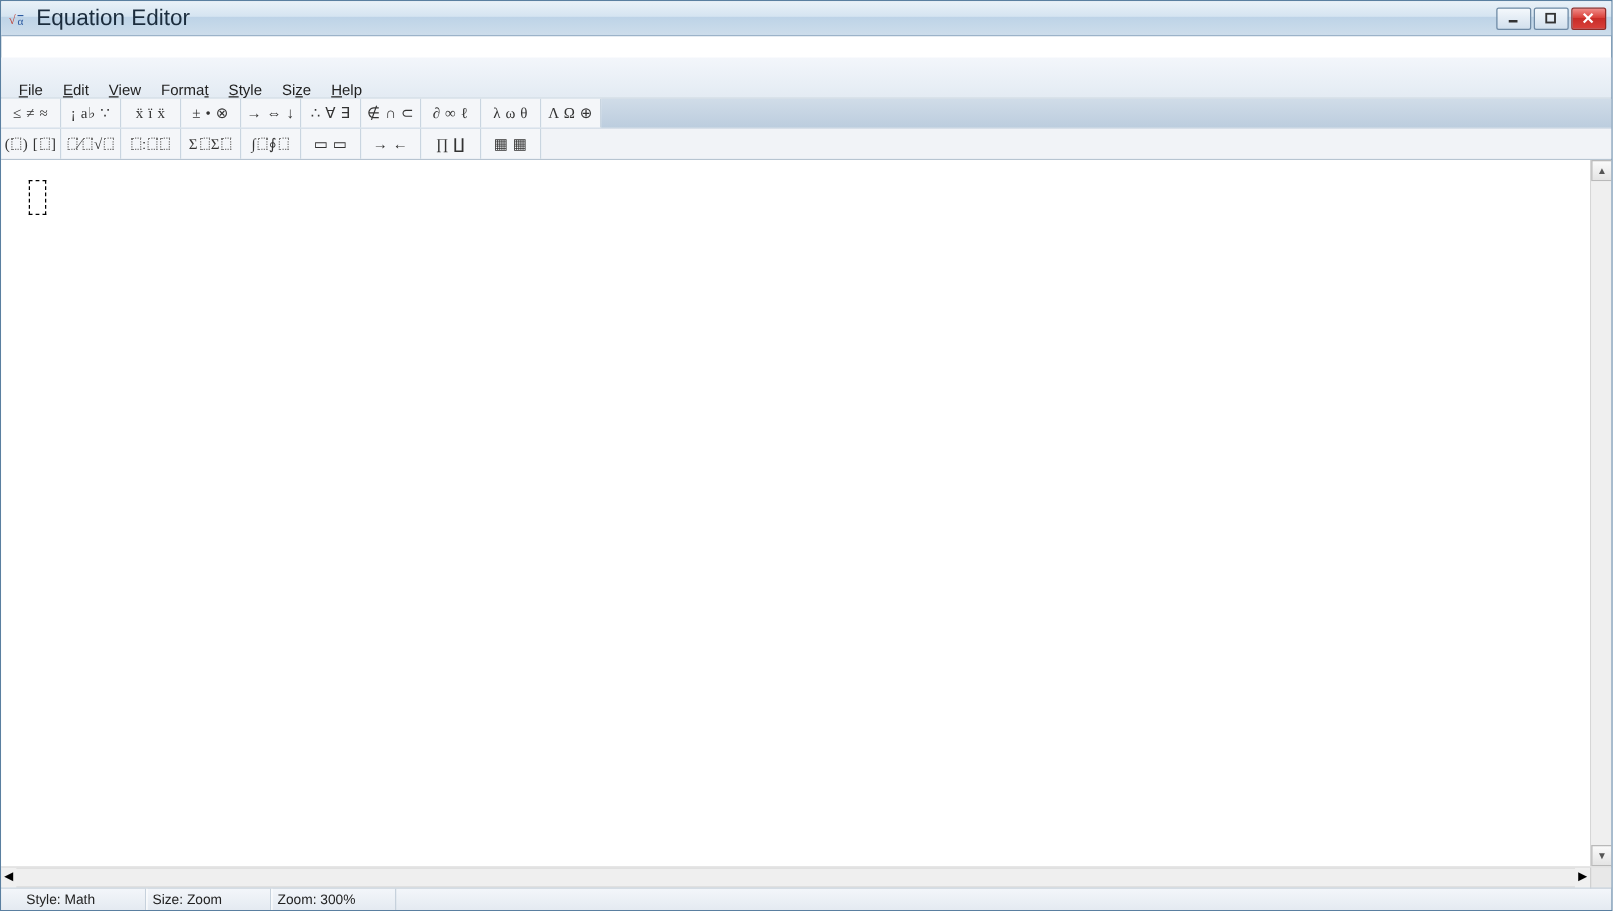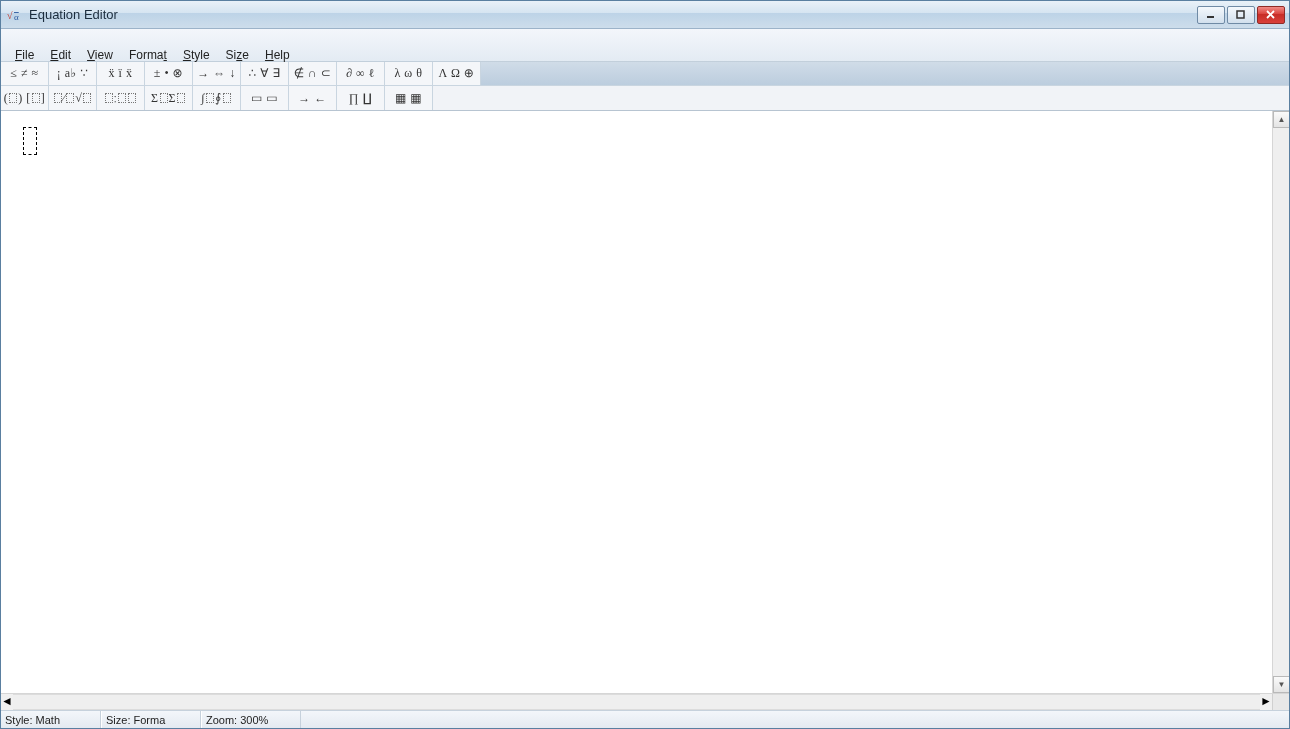--- a/index.html
+++ b/index.html
@@ -28,21 +28,21 @@
     padding: 0 4px 0 6px;
   }
   .titlebar .app-icon {
     width: 16px; height: 16px;
     position: relative;
     margin-right: 6px;
   }
   .titlebar .app-icon svg { display: block; }
   .titlebar .title {
     color: #1b2c3d;
-    font-size: 13px;
+    font-size: 18px;
   }
   .win-controls {
     margin-left: auto;
     display: flex;
     gap: 2px;
   }
   .win-btn {
     width: 28px; height: 18px;
     border: 1px solid #6f8aa5;
     border-radius: 2px;
@@ -56,20 +56,21 @@
     color: #fff;
   }
   .win-btn.close svg line { stroke: #fff; }
   .menubar {
     height: 22px;
     background: linear-gradient(to bottom, #f3f6fb, #e3ebf3);
     border-bottom: 1px solid #c2cfdb;
     display: flex;
     align-items: stretch;
     padding: 16px 6px;
+    margin-top: 17px;
   }
   .menu-item {
     padding: 3px 8px 0 8px;
     color: #222;
     cursor: default;
   }
   .menu-item .ul { text-decoration: underline; }
   .toolbar-area {
     background: linear-gradient(to bottom, #e8eef5, #d7e1eb);
     border-bottom: 1px solid #b7c4d1;
@@ -159,21 +160,21 @@
   }
   .status-cell {
     border-right: 1px solid #c6d1dc;
     border-left: 1px solid #fff;
     padding: 1px 6px 0 4px;
     height: 100%;
     display: flex;
     align-items: center;
     min-width: 100px;
   }
-  .status-cell:first-child { border-left: none; margin-left: 0; }
+  .status-cell:first-child { border-left: none; margin-left: 16px; }
   .status-fill { flex: 1; }
   .dotted { 
     display:inline-block; width:8px; height:10px; 
     border:1px dotted #777; margin:0 1px; vertical-align:middle;
   }
 </style>
 </head>
 <body>
 
 <div class="window">
@@ -259,18 +260,18 @@
 
   <div class="hscroll-row">
     <div class="arrow">◄</div>
     <div class="track"></div>
     <div class="arrow">►</div>
     <div class="corner"></div>
   </div>
 
   <div class="statusbar">
     <div class="status-cell">Style: Math</div>
-    <div class="status-cell">Size: Forma</div>
+    <div class="status-cell">Size: Zoom</div>
     <div class="status-cell">Zoom: 300%</div>
     <div class="status-fill"></div>
   </div>
 
 </div>
 
 </body></html>

